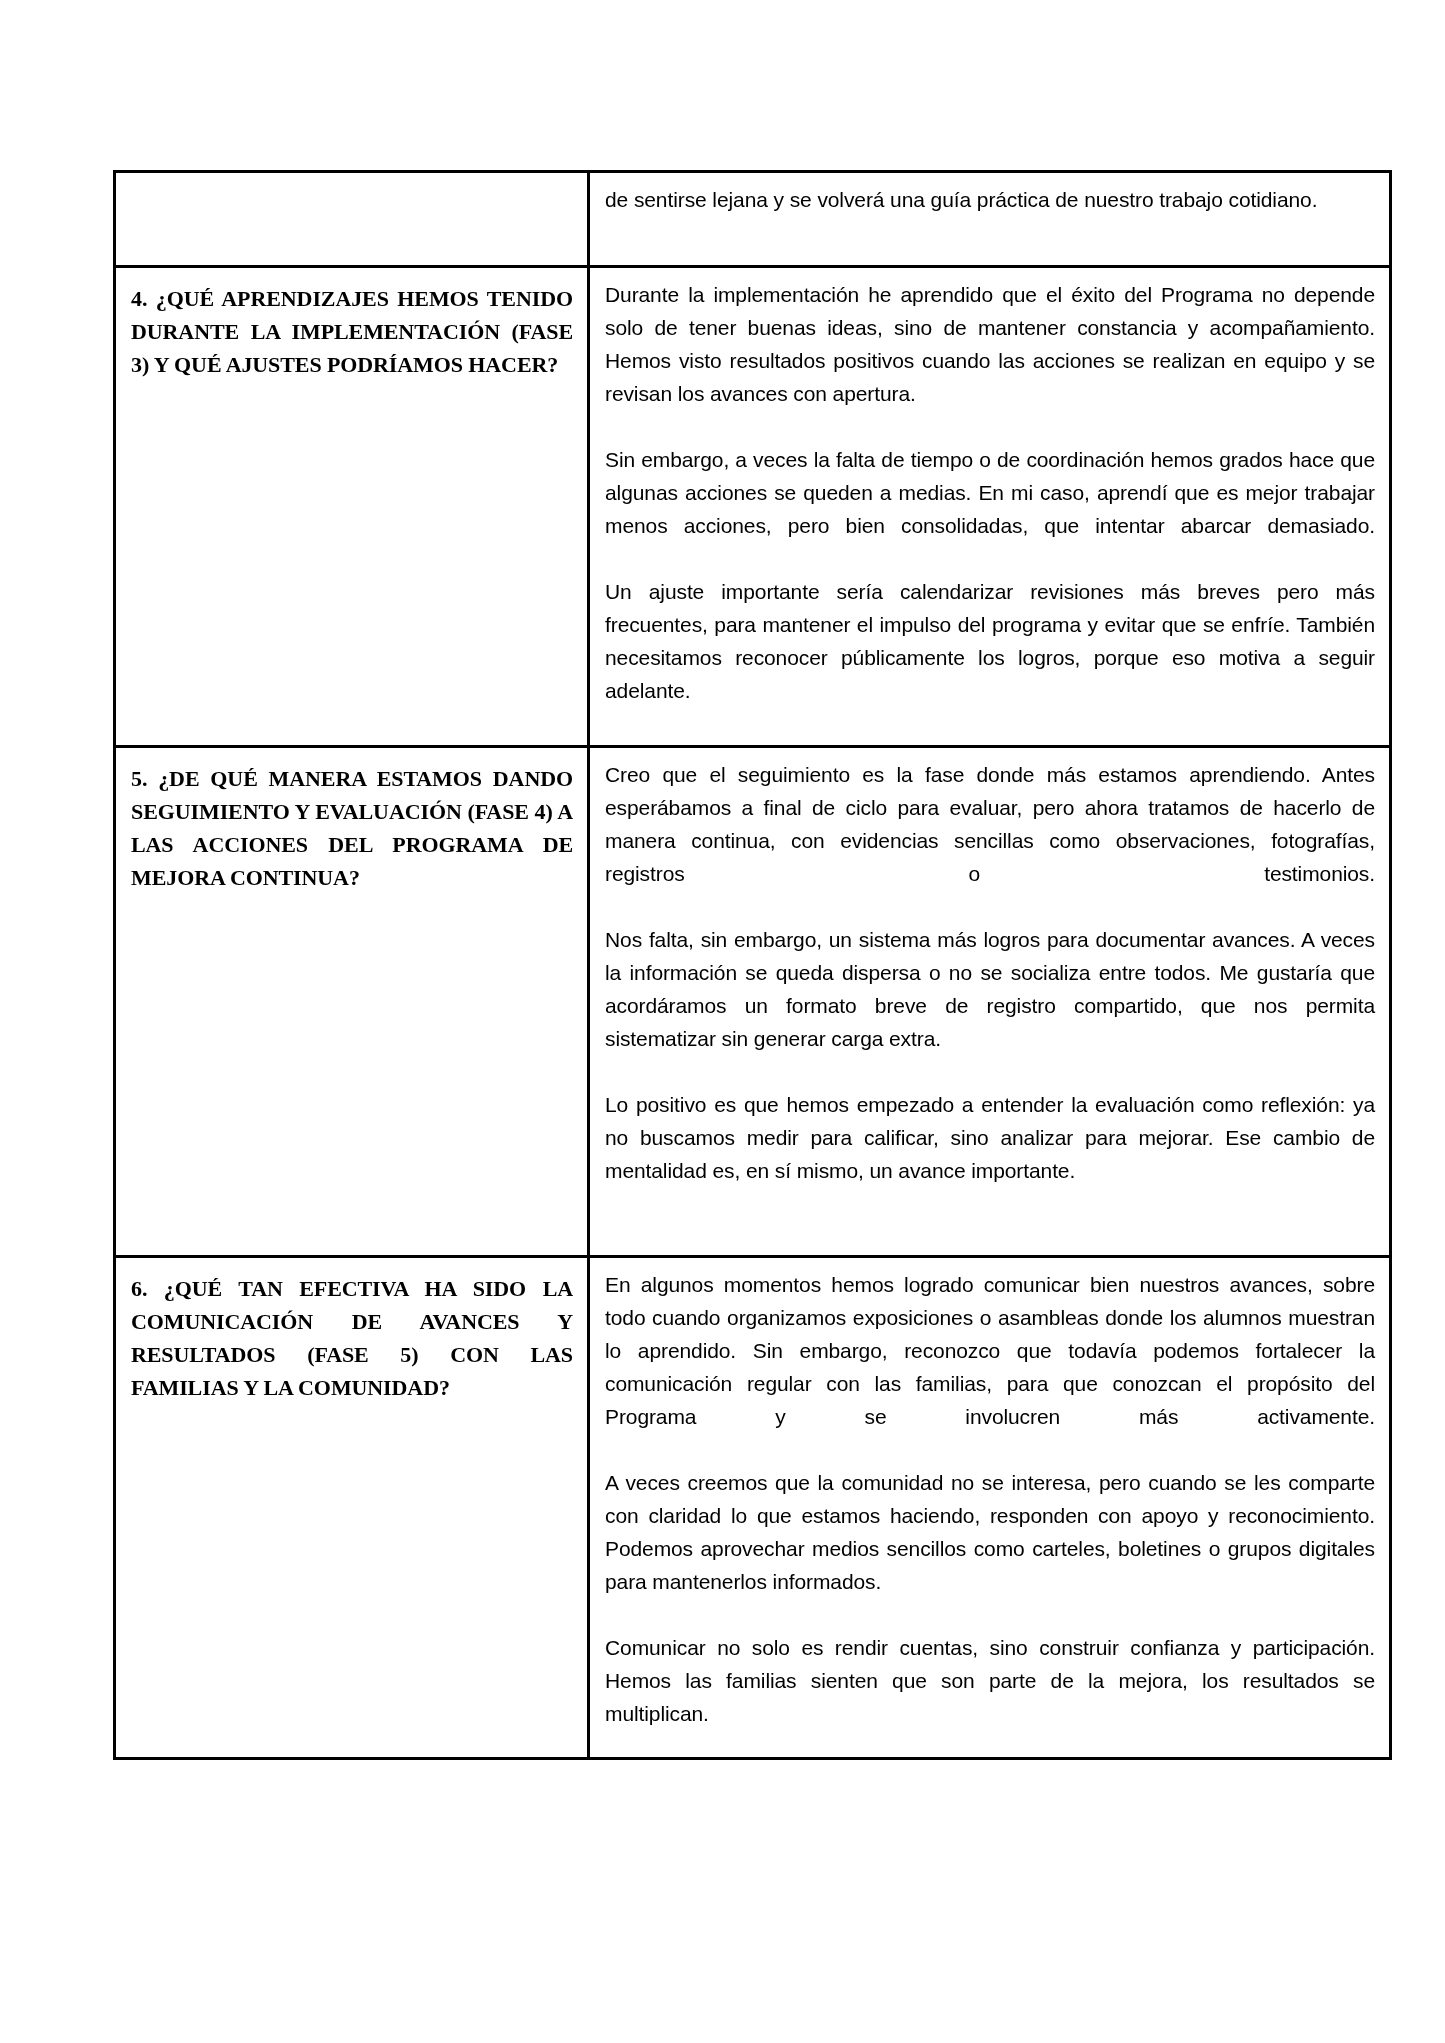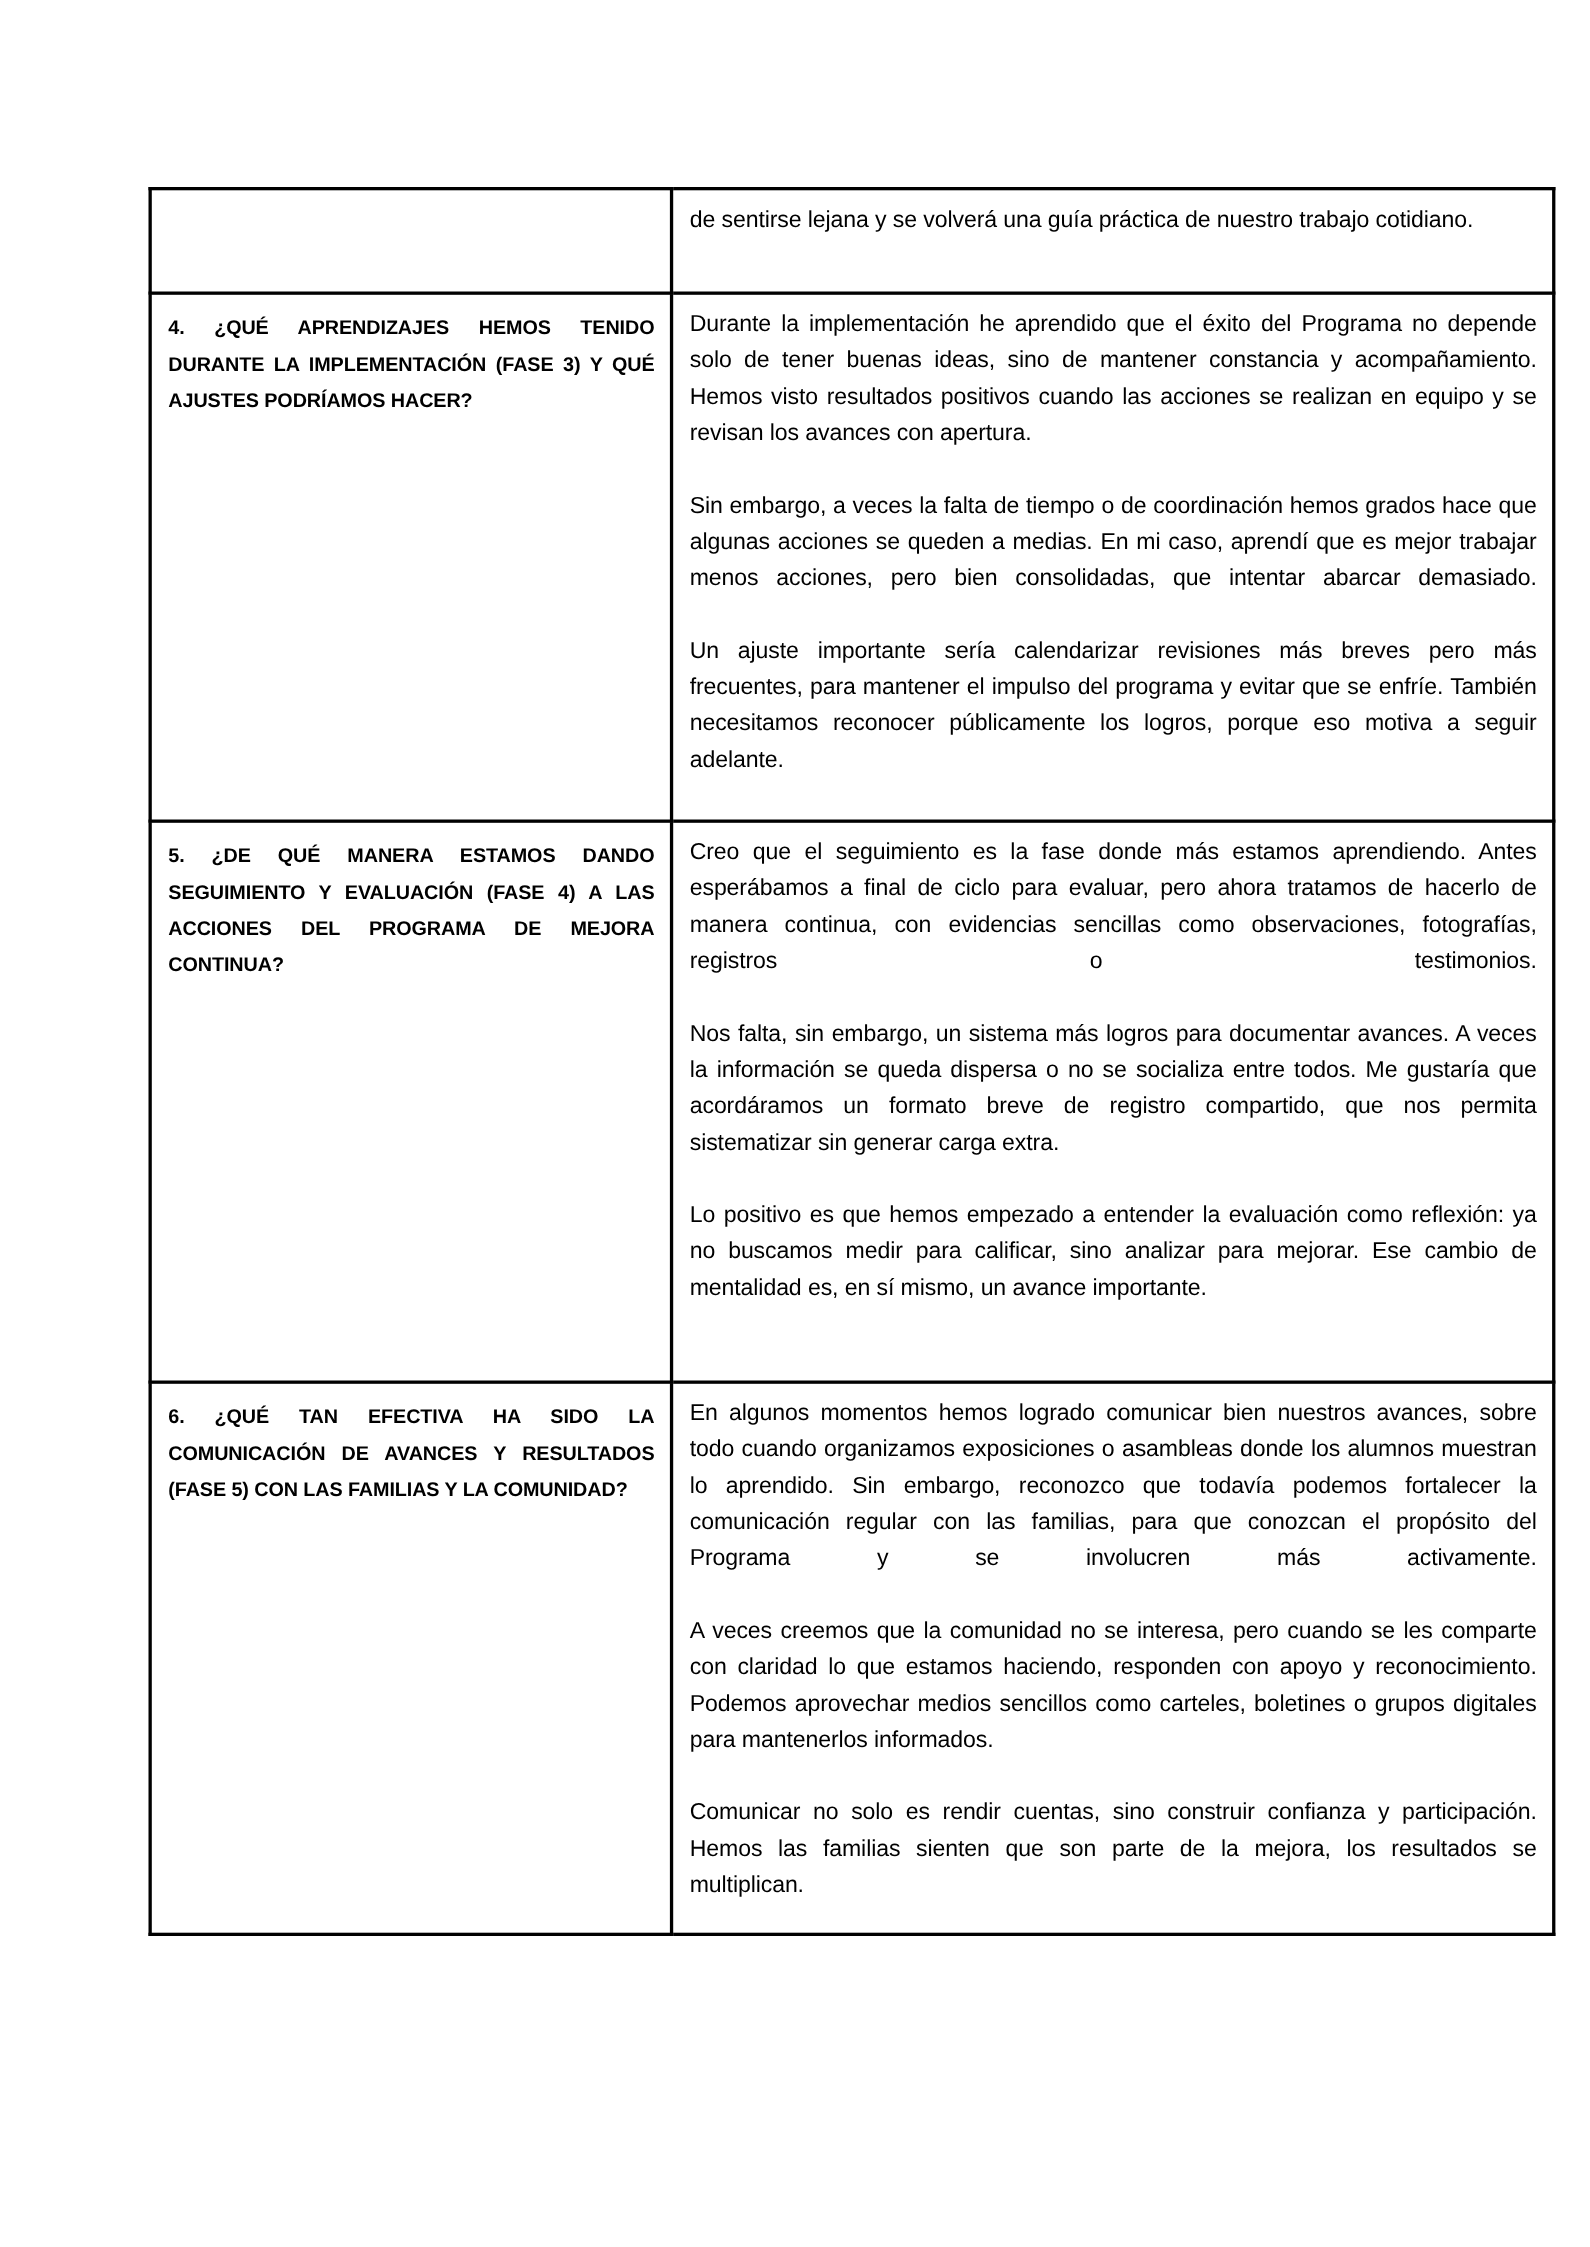--- a/index.html
+++ b/index.html
@@ -11,41 +11,42 @@
     position: relative;
     width: 1445px;
     height: 2043px;
     background: #ffffff;
     overflow: hidden;
     font-family: "Liberation Sans", "DejaVu Sans", sans-serif;
     color: #000000;
   }
   table.reflection-table {
     position: absolute;
-    left: 135px;
+    left: 113px;
     top: 170px;
     width: 1212px;
     border-collapse: collapse;
     table-layout: fixed;
   }
   table.reflection-table td {
     border: 3px solid #000000;
     vertical-align: top;
     padding: 10px 14px 8px 15px;
   }
   td.q-cell { width: 442px; }
   td.a-cell { width: 770px; }
 
   .q-text {
     margin: 4px 0 0 0;
-    font-size: 18px;
+    font-size: 22px;
     font-weight: bold;
     line-height: 33px;
     text-align: justify;
     letter-spacing: -0.1px;
+    font-family: Liberation Serif, serif;
   }
   .a-par {
     margin: 0 0 33px 0;
     font-size: 21px;
     font-weight: normal;
     line-height: 33px;
     text-align: justify;
     letter-spacing: -0.1px;
   }
   .a-par:last-child { margin-bottom: 0; }

